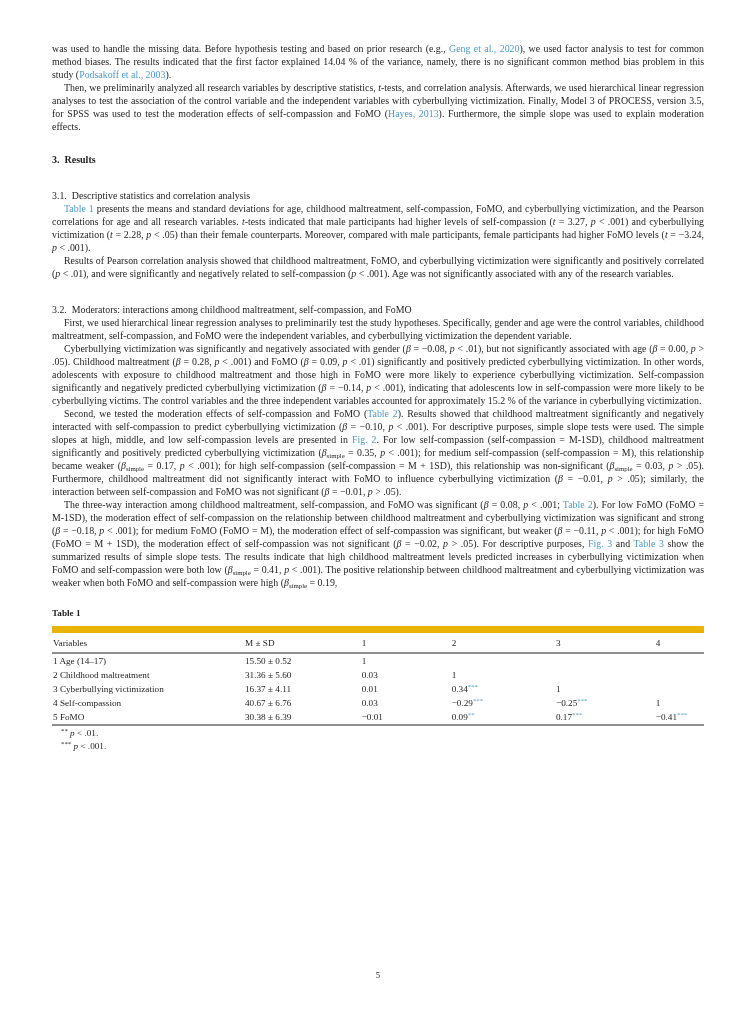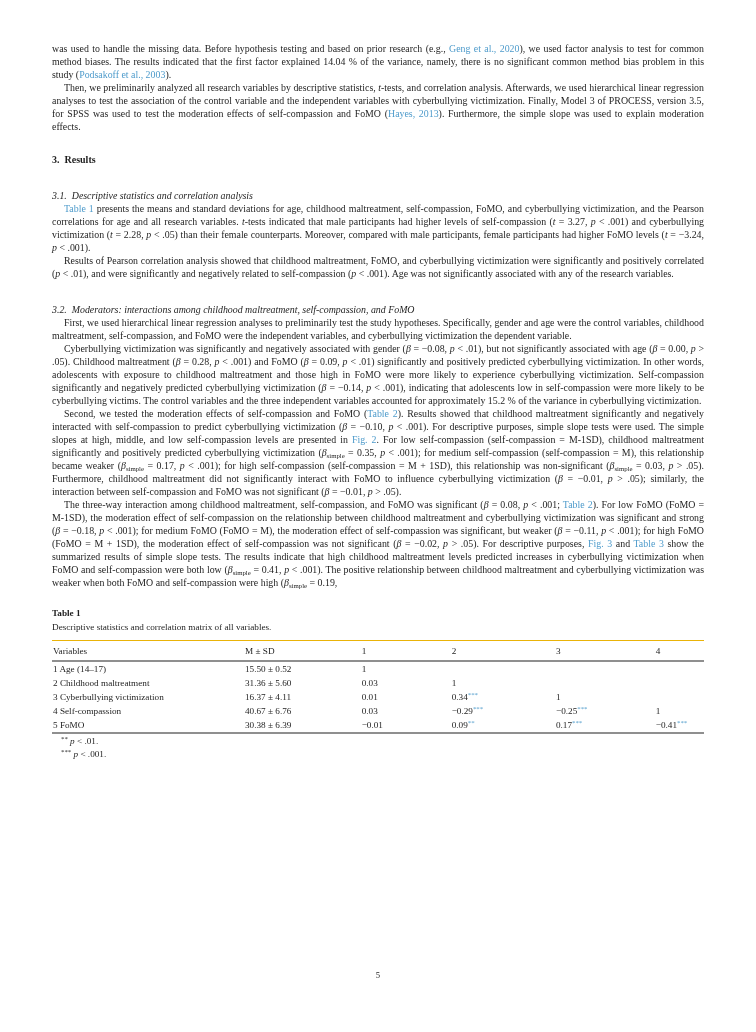--- a/index.html
+++ b/index.html
@@ -21,36 +21,36 @@
   p.para{
     font-size:9.9px;line-height:13px;text-align:justify;
     margin:0;
   }
   p.para.indent{text-indent:12px;}
   .h-results{
     font-size:10px;font-weight:bold;font-style:normal;
     margin:20px 0 0 0;white-space:pre-wrap;line-height:13px;
   }
   .h-sub{
-    font-size:9.9px;font-weight:normal;font-style:italic;
+    font-size:9.9px;font-weight:normal;
     margin:23px 0 0 0;white-space:pre-wrap;line-height:13px;
   }
   .after-head{margin-top:14px;}
   
   .s-link{color:var(--link_blue,#4e9bcb);cursor:pointer;}
   .s-i{font-style:italic;}
   .s-sub{font-size:6.8px;vertical-align:-2px;line-height:0;}
   .s-sup{font-size:6.8px;vertical-align:3.5px;line-height:0;}
   
   .table-block{margin-top:18px;}
   .table-label{font-size:9.2px;font-weight:bold;line-height:12px;}
   .table-caption{font-size:9.2px;line-height:12px;margin-top:2px;}
   table.t1{
     width:100%;border-collapse:collapse;margin-top:7px;
-    border-top:1px solid #eab308;
+    border-top:7px solid #eab308;
   }
   table.t1 th{
     font-weight:normal;text-align:left;font-size:9.2px;
     padding:5px 0 4px 0;border-bottom:2px solid var(--rule_gray,#8f8f8f);
   }
   table.t1 td{
     font-size:9.2px;text-align:left;vertical-align:top;
     padding:2px 0 1px 0;line-height:11px;
   }
   table.t1 tr.first td{}
@@ -88,21 +88,20 @@
       <h3 class="h-sub">3.2.  Moderators: interactions among childhood maltreatment, self-compassion, and FoMO</h3>
 
       <p class="para indent after-head"><span>First, we used hierarchical linear regression analyses to preliminarily test the study hypotheses. Specifically, gender and age were the control variables, childhood maltreatment, self-compassion, and FoMO were the independent variables, and cyberbullying victimization the dependent variable.</span></p>
       <p class="para indent"><span>Cyberbullying victimization was significantly and negatively associated with gender (</span><span class="s-i">β</span><span> = −0.08, </span><span class="s-i">p</span><span> &lt; .01), but not significantly associated with age (</span><span class="s-i">β</span><span> = 0.00, </span><span class="s-i">p</span><span> &gt; .05). Childhood maltreatment (</span><span class="s-i">β</span><span> = 0.28, </span><span class="s-i">p</span><span> &lt; .001) and FoMO (</span><span class="s-i">β</span><span> = 0.09, </span><span class="s-i">p</span><span> &lt; .01) significantly and positively predicted cyberbullying victimization. In other words, adolescents with exposure to childhood maltreatment and those high in FoMO were more likely to experience cyberbullying victimization. Self-compassion significantly and negatively predicted cyberbullying victimization (</span><span class="s-i">β</span><span> = −0.14, </span><span class="s-i">p</span><span> &lt; .001), indicating that adolescents low in self-compassion were more likely to be cyberbullying victims. The control variables and the three independent variables accounted for approximately 15.2 % of the variance in cyberbullying victimization.</span></p>
       <p class="para indent"><span>Second, we tested the moderation effects of self-compassion and FoMO (</span><span class="s-link">Table 2</span><span>). Results showed that childhood maltreatment significantly and negatively interacted with self-compassion to predict cyberbullying victimization (</span><span class="s-i">β</span><span> = −0.10, </span><span class="s-i">p</span><span> &lt; .001). For descriptive purposes, simple slope tests were used. The simple slopes at high, middle, and low self-compassion levels are presented in </span><span class="s-link">Fig. 2</span><span>. For low self-compassion (self-compassion = M-1SD), childhood maltreatment significantly and positively predicted cyberbullying victimization (</span><span class="s-i">β</span><span class="s-sub">simple</span><span> = 0.35, </span><span class="s-i">p</span><span> &lt; .001); for medium self-compassion (self-compassion = M), this relationship became weaker (</span><span class="s-i">β</span><span class="s-sub">simple</span><span> = 0.17, </span><span class="s-i">p</span><span> &lt; .001); for high self-compassion (self-compassion = M + 1SD), this relationship was non-significant (</span><span class="s-i">β</span><span class="s-sub">simple</span><span> = 0.03, </span><span class="s-i">p</span><span> &gt; .05). Furthermore, childhood maltreatment did not significantly interact with FoMO to influence cyberbullying victimization (</span><span class="s-i">β</span><span> = −0.01, </span><span class="s-i">p</span><span> &gt; .05); similarly, the interaction between self-compassion and FoMO was not significant (</span><span class="s-i">β</span><span> = −0.01, </span><span class="s-i">p</span><span> &gt; .05).</span></p>
       <p class="para indent"><span>The three-way interaction among childhood maltreatment, self-compassion, and FoMO was significant (</span><span class="s-i">β</span><span> = 0.08, </span><span class="s-i">p</span><span> &lt; .001; </span><span class="s-link">Table 2</span><span>). For low FoMO (FoMO = M-1SD), the moderation effect of self-compassion on the relationship between childhood maltreatment and cyberbullying victimization was significant and strong (</span><span class="s-i">β</span><span> = −0.18, </span><span class="s-i">p</span><span> &lt; .001); for medium FoMO (FoMO = M), the moderation effect of self-compassion was significant, but weaker (</span><span class="s-i">β</span><span> = −0.11, </span><span class="s-i">p</span><span> &lt; .001); for high FoMO (FoMO = M + 1SD), the moderation effect of self-compassion was not significant (</span><span class="s-i">β</span><span> = −0.02, </span><span class="s-i">p</span><span> &gt; .05). For descriptive purposes, </span><span class="s-link">Fig. 3</span><span> and </span><span class="s-link">Table 3</span><span> show the summarized results of simple slope tests. The results indicate that high childhood maltreatment levels predicted increases in cyberbullying victimization when FoMO and self-compassion were both low (</span><span class="s-i">β</span><span class="s-sub">simple</span><span> = 0.41, </span><span class="s-i">p</span><span> &lt; .001). The positive relationship between childhood maltreatment and cyberbullying victimization was weaker when both FoMO and self-compassion were high (</span><span class="s-i">β</span><span class="s-sub">simple</span><span> = 0.19,</span></p>
     </div>
 
     <div class="table-block">
       <div class="table-label">Table 1</div>
-      <div class="table-caption">Descriptive statistics and correlation matrix of all variables.</div>
 
       <table class="t1">
         <colgroup>
           <col style="width:29.6%">
             <col style="width:17.9%">
             <col style="width:13.8%">
           <col style="width:16.0%">
             <col style="width:15.3%">
             <col style="width:7.4%">
         </colgroup>

